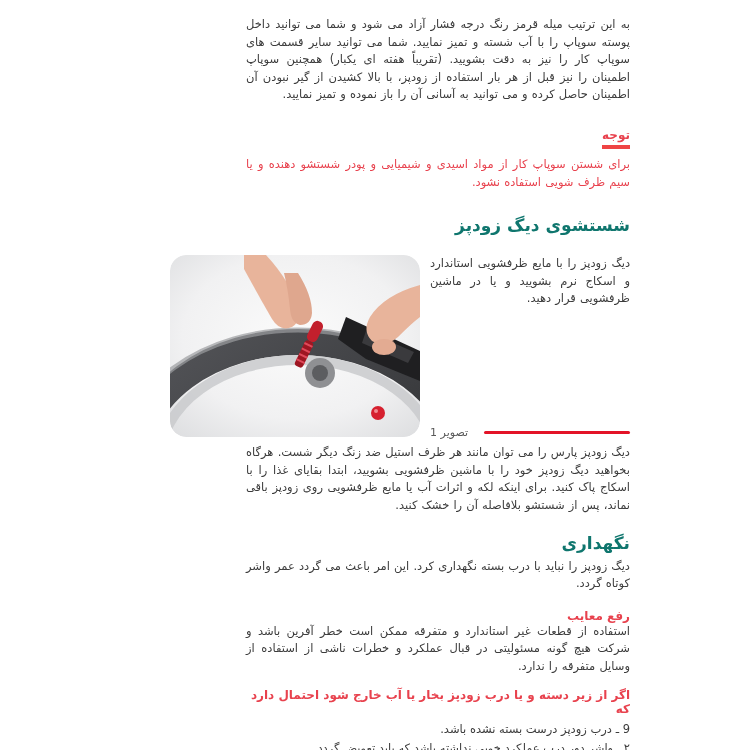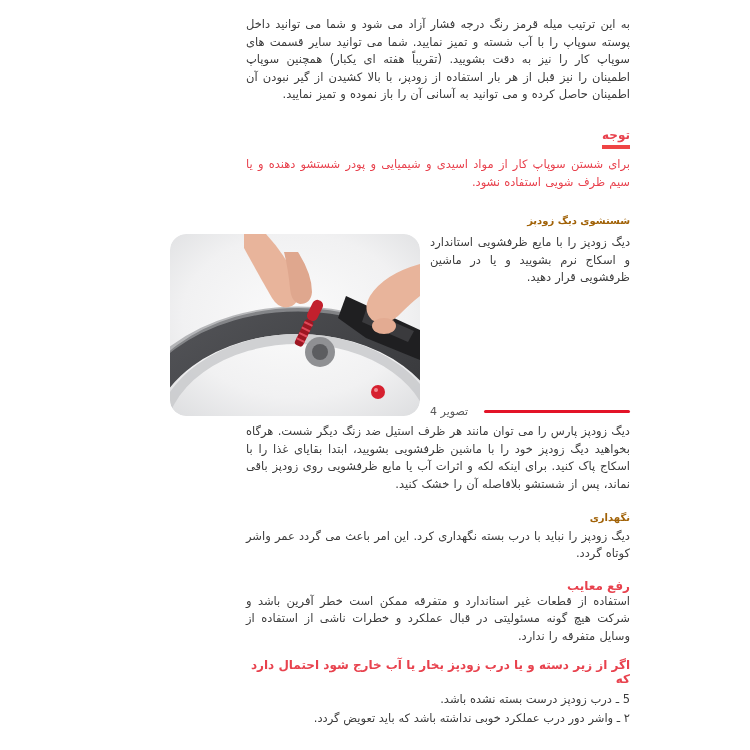--- a/index.html
+++ b/index.html
@@ -16,23 +16,23 @@
   .red-note-text{color:#e8424e;}
   .small-red-label{
     color:#e8424e;font-size:12px;font-weight:bold;margin:0;
   }
   .notice-label-wrap{margin-top:20px;}
   .notice-underline{
     display:inline-block;padding-bottom:3px;border-bottom:4px solid #ef4444;
   }
   .notice-text{margin-top:7px;}
   .section-title{
-    color:#a16207;font-size:10px;font-weight:bold;margin:24px 0 0 0;
+    color:#0f766e;font-size:17px;font-weight:bold;margin:24px 0 0 0;
   }
-  .figure-row{display:flex;margin-top:8px;height:184px;}
+  .figure-row{display:flex;margin-top:20px;height:184px;}
   .fig-text-col{width:250px;display:flex;flex-direction:column;}
   .fig-text-col .body-text + .body-text{margin-top:14px;}
   .fig-photo{
     width:250px;height:182px;margin-right:10px;border-radius:16px;flex:none;
   }
   .caption-row{
     margin-top:auto;display:flex;align-items:center;justify-content:flex-start;
   }
   .caption-line{
     width:146px;height:3px;background:#e31327;margin-left:16px;border-radius:2px;flex:none;
@@ -60,21 +60,21 @@
   </div>
   <p class="body-text red-note-text notice-text">برای شستن سوپاپ کار از مواد اسیدی و شیمیایی و پودر شستشو دهنده و یا سیم ظرف شویی استفاده نشود.</p>
 
   <h2 class="section-title">شستشوی دیگ زودپز</h2>
 
   <div class="figure-row">
     <div class="fig-text-col">
       <p class="body-text">دیگ زودپز را با مایع ظرفشویی استاندارد و اسکاج نرم بشویید و یا در ماشین ظرفشویی قرار دهید.</p>
       <div class="caption-row">
         <span class="caption-line"></span>
-        <span class="caption-text">تصویر 4</span>
+        <span class="caption-text">تصویر 1</span>
       </div>
     </div>
 
     <svg class="fig-photo" viewBox="0 0 250 182" aria-hidden="true">
       <defs>
         <radialGradient id="bgGrad" cx="50%" cy="45%" r="75%">
           <stop offset="0%" stop-color="#fbfbfb"></stop>
           <stop offset="60%" stop-color="#f1f1f2"></stop>
           <stop offset="100%" stop-color="#dcdddf"></stop>
         </radialGradient>
@@ -120,16 +120,16 @@
 
   <p class="body-text mt4">دیگ زودپز پارس را می توان مانند هر ظرف استیل ضد زنگ دیگر شست. هرگاه بخواهید دیگ زودپز خود را با ماشین ظرفشویی بشویید، ابتدا بقایای غذا را با اسکاج پاک کنید. برای اینکه لکه و اثرات آب یا مایع ظرفشویی روی زودپز باقی نماند، پس از شستشو بلافاصله آن را خشک کنید.</p>
 
   <h2 class="section-title mt20" style="margin-top:18px;">نگهداری</h2>
   <p class="body-text mt4">دیگ زودپز را نباید با درب بسته نگهداری کرد. این امر باعث می گردد عمر واشر کوتاه گردد.</p>
 
   <p class="small-red-label mt16">رفع معایب</p>
   <p class="body-text">استفاده از قطعات غیر استاندارد و متفرقه ممکن است خطر آفرین باشد و شرکت هیچ گونه مسئولیتی در قبال عملکرد و خطرات ناشی از استفاده از وسایل متفرقه را ندارد.</p>
 
   <p class="issue-heading">اگر از زیر دسته و یا درب زودپز بخار یا آب خارج شود احتمال دارد که</p>
-  <p class="list-item">5 ـ درب زودپز درست بسته نشده باشد.</p>
+  <p class="list-item">9 ـ درب زودپز درست بسته نشده باشد.</p>
   <p class="list-item">۲ ـ واشر دور درب عملکرد خوبی نداشته باشد که باید تعویض گردد.</p>
 
 </div>
 
 </body></html>

